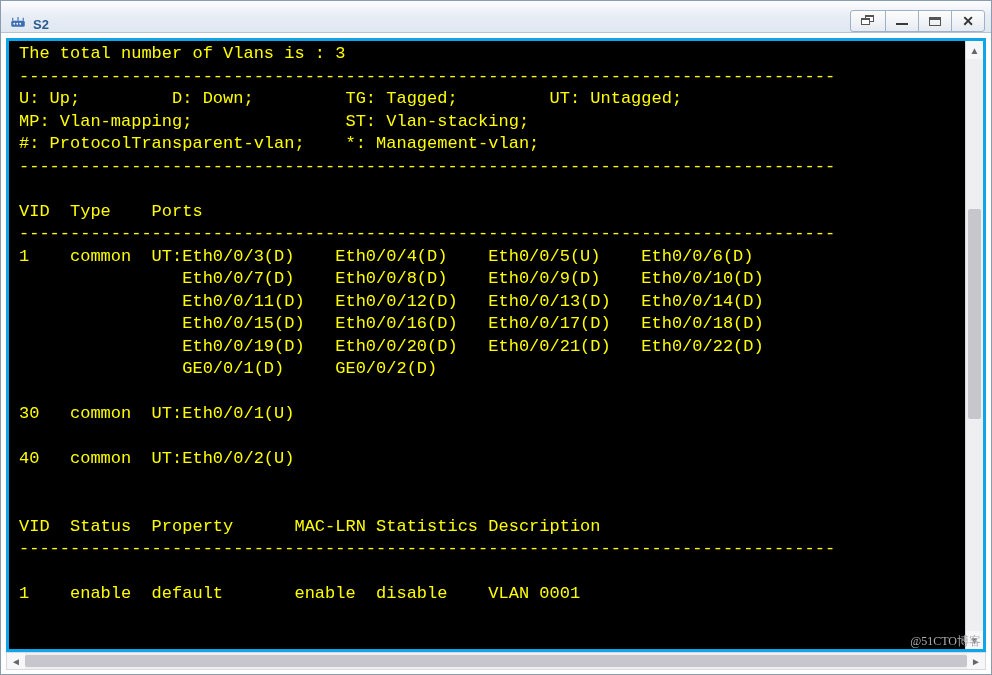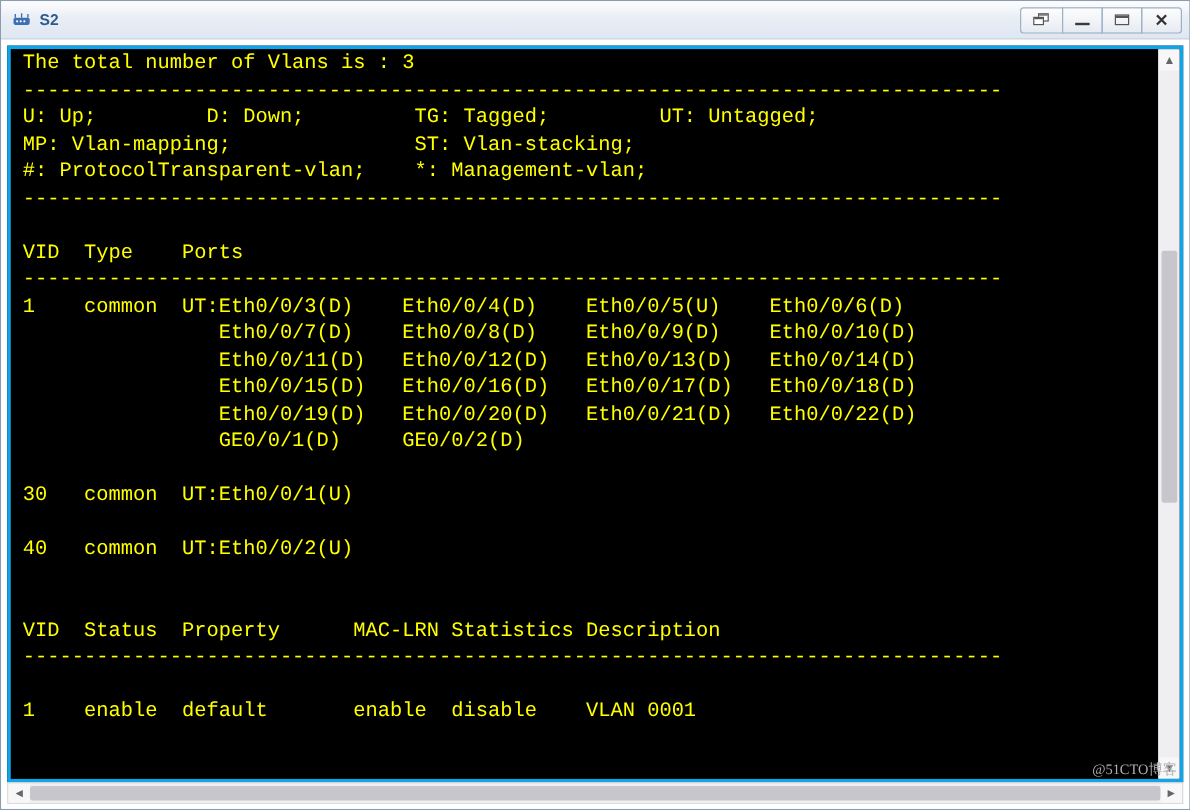--- a/index.html
+++ b/index.html
@@ -17,21 +17,21 @@
       border: 1px solid #8a9db0;
       background: #fff;
       display: flex;
       flex-direction: column;
     }
     .titlebar {
       height: 32px;
       background: linear-gradient(#fdfdfe,#e9eef5 45%,#dfe7f1);
       border-bottom: 1px solid #b7c4d4;
       display: flex;
-      align-items: center;
+      align-items: flex-end;
       padding: 0 4px 0 8px;
     }
     .titlebar .icon {
       width: 18px;
       height: 18px;
       margin-right: 6px;
       display: flex;
       align-items: center;
       justify-content: center;
     }

